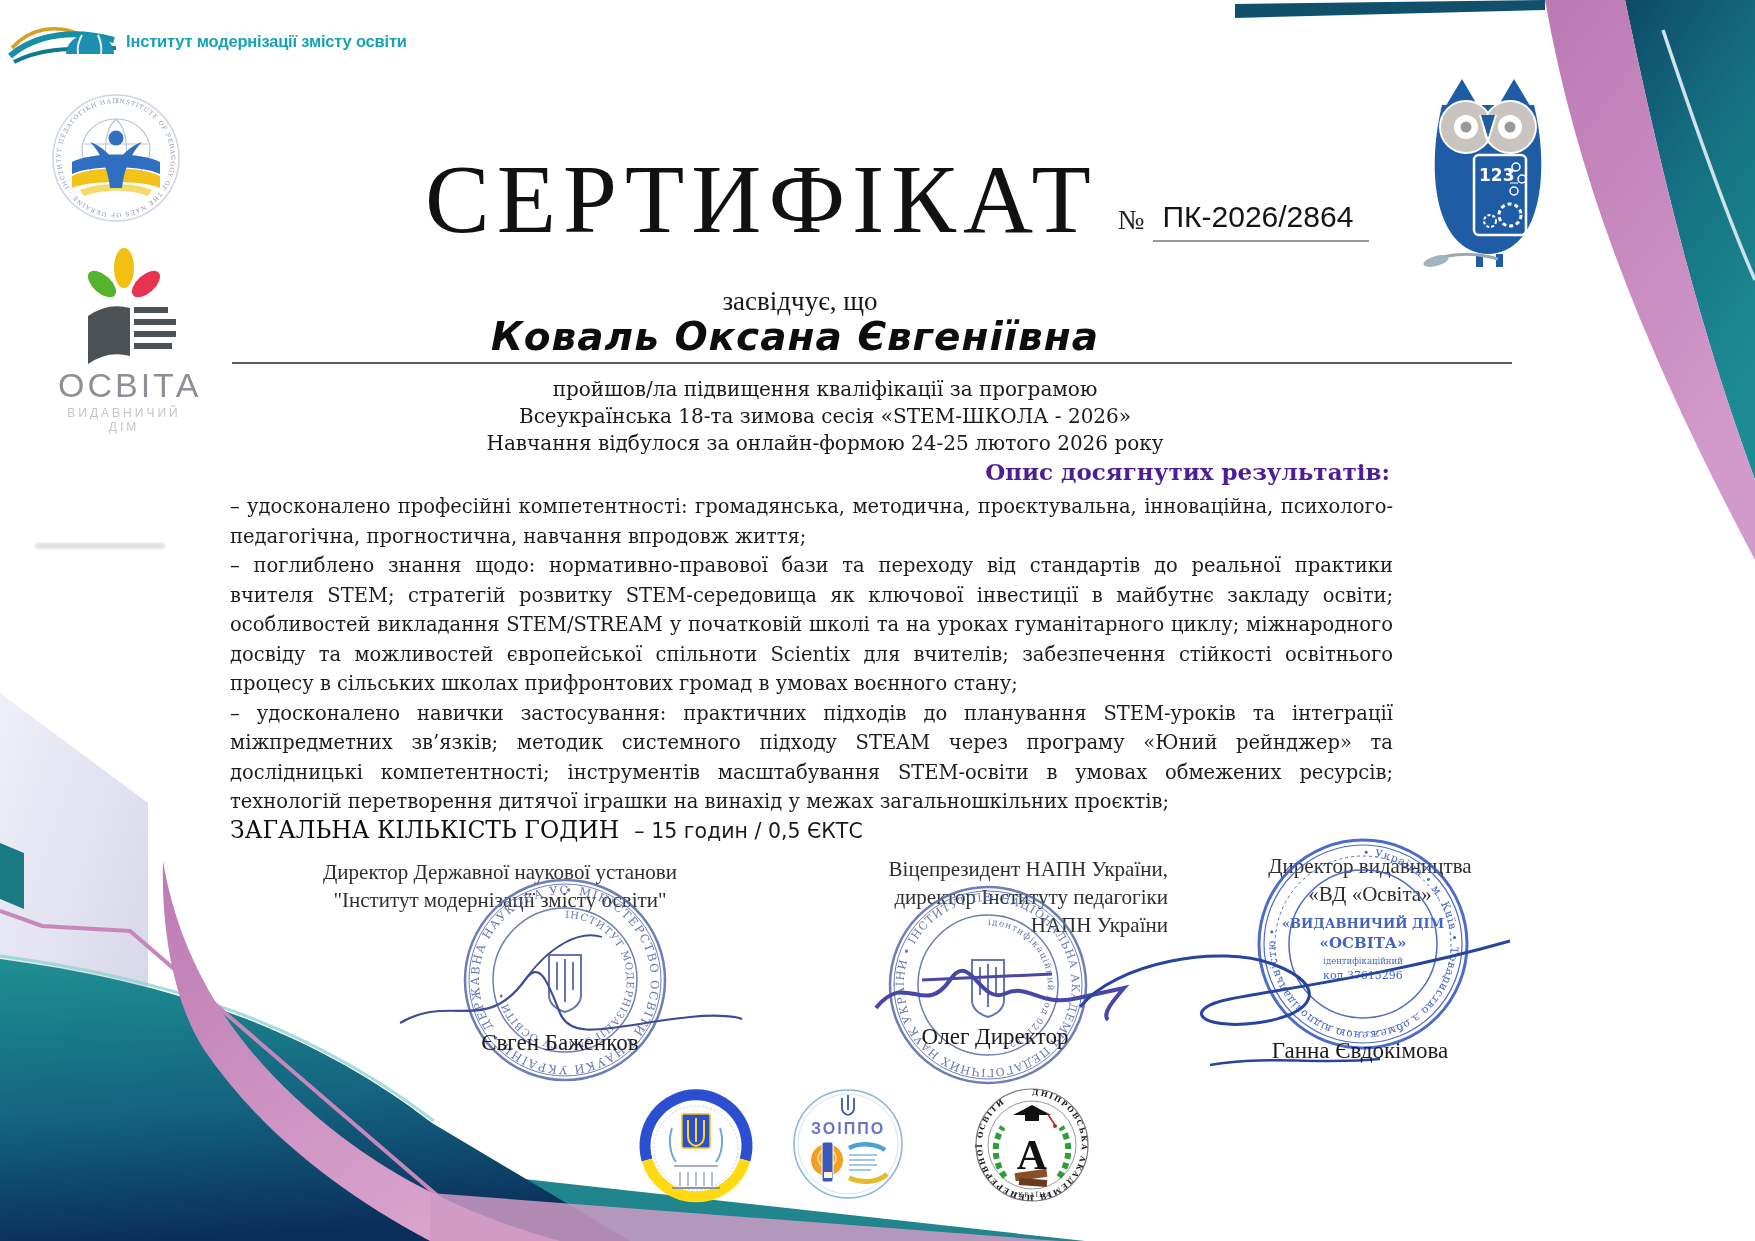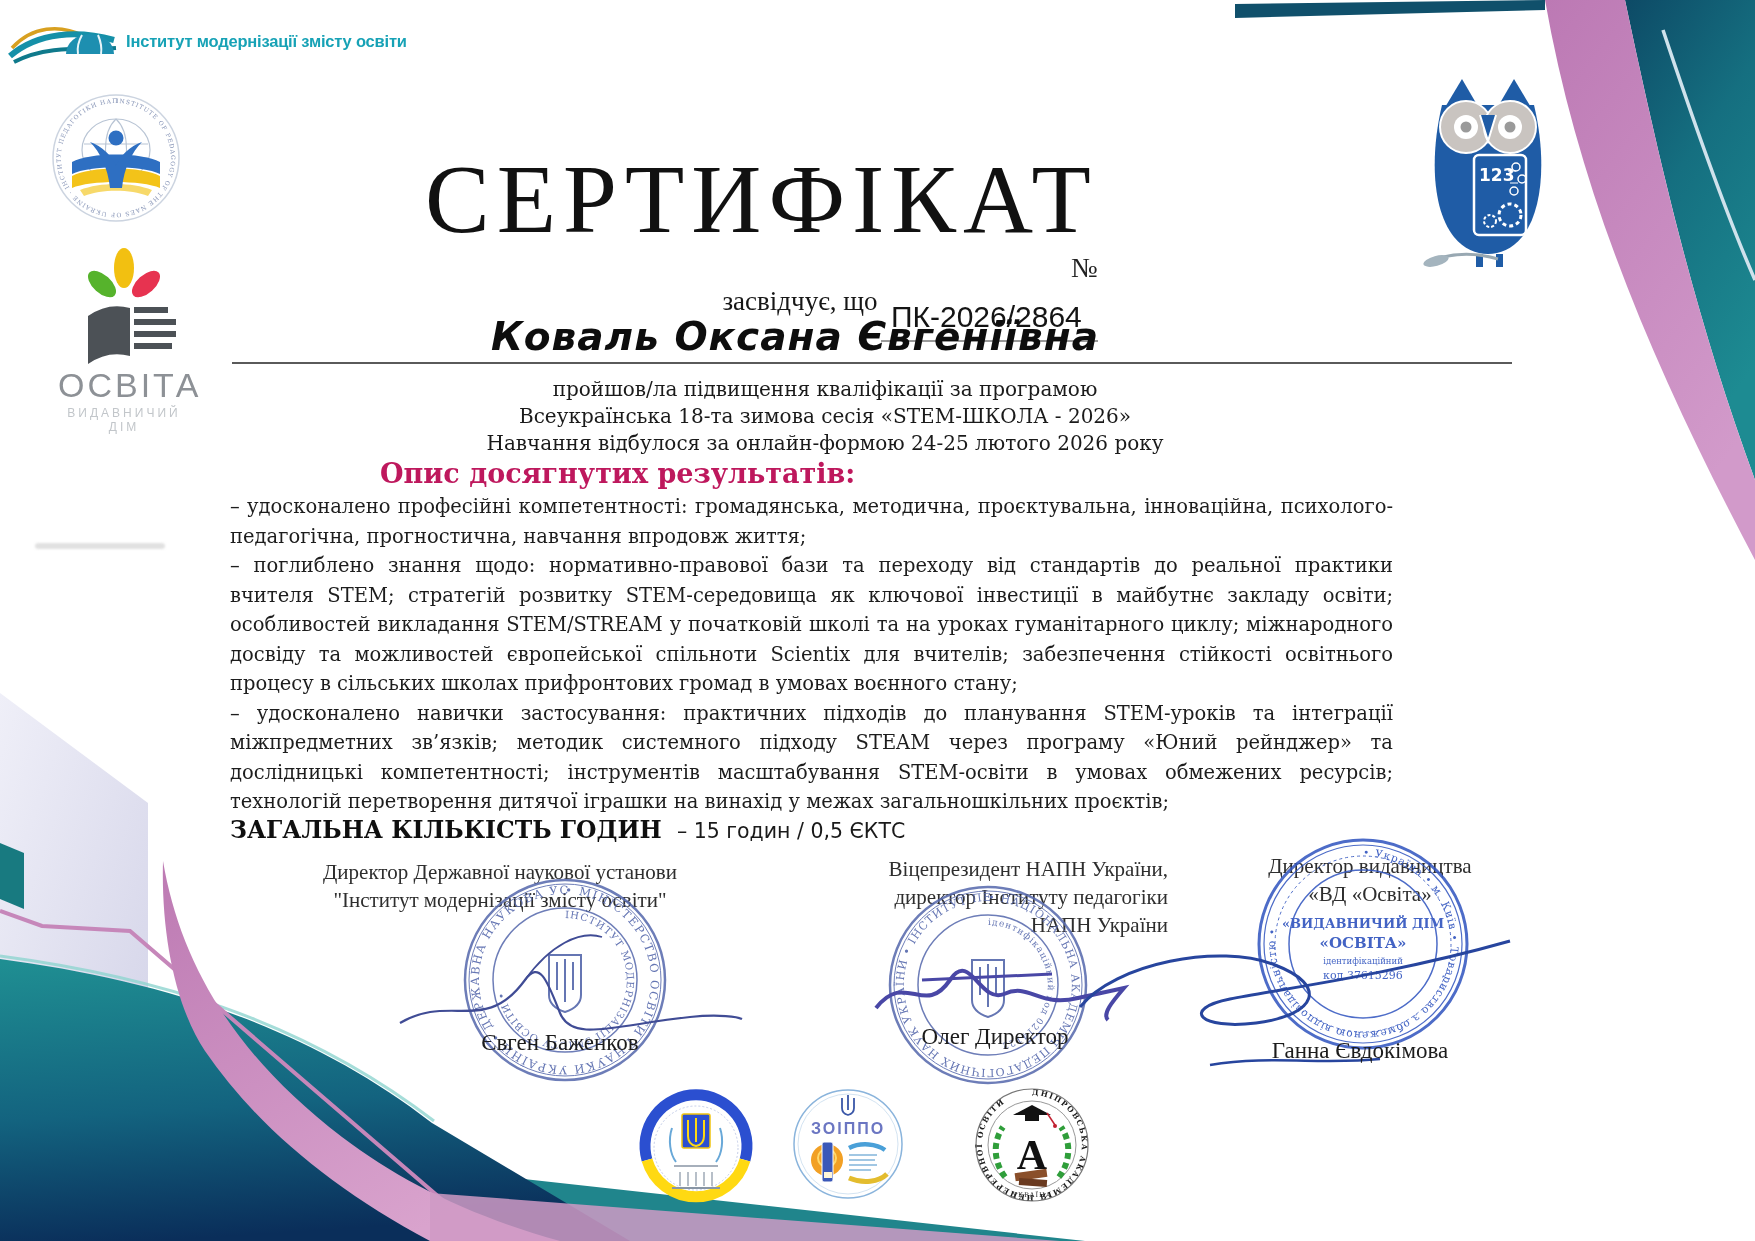--- a/index.html
+++ b/index.html
@@ -6,46 +6,46 @@
   .page{position:relative;width:1755px;height:1241px;background:#fff;overflow:hidden;
         font-family:"DejaVu Serif",serif;color:#1d1d1d;}
   .abs{position:absolute;}
   svg{display:block;}
 
   
   .header-lines{left:360px;top:22px;width:940px;text-align:center;
     font-family:"Liberation Serif",serif;font-size:23px;line-height:34px;color:#141414;}
 
   
-  .title-row{left:425px;top:148px;display:flex;align-items:flex-end;flex-direction:column;}
+  .title-row{left:425px;top:148px;display:flex;align-items:flex-end;}
   .cert-title{font-family:"Liberation Serif",serif;font-size:97px;line-height:104px;
     letter-spacing:7px;color:#111;}
   .cert-no-label{font-family:"Liberation Serif",serif;font-size:28px;color:#222;
     margin-left:20px;padding-bottom:16px;}
   .cert-no{font-family:"Liberation Sans",sans-serif;font-size:30px;color:#141414;
     border-bottom:2px solid #9a9a9a;padding:0 16px 6px 10px;margin:0 0 10px 8px;text-align:center;}
 
   .certifies{left:300px;top:286px;width:1000px;text-align:center;
     font-family:"Liberation Serif",serif;font-size:27px;color:#161616;}
   .recipient{left:230px;top:314px;width:1130px;text-align:center;
     font-family:"DejaVu Sans",sans-serif;font-weight:bold;font-style:italic;
     font-size:39px;letter-spacing:1px;color:#0d0d0d;}
   .name-underline{left:232px;top:362px;width:1280px;border-top:2px solid #5a5a5a;height:0;}
 
   .program{left:330px;top:376px;width:990px;text-align:center;
     font-size:20px;line-height:27px;color:#1a1a1a;}
 
-  .results-heading{left:380px;top:458px;width:1010px;text-align:left;
-    font-size:27px;font-weight:bold;color:#be185d;}
+  .results-heading{left:380px;top:458px;width:1010px;text-align:right;
+    font-size:23px;font-weight:bold;color:#4c1d95;}
   .results-body{left:230px;top:492px;width:1163px;font-size:19.5px;line-height:29.5px;
     text-align:justify;color:#1d1d1d;}
   .results-body p{margin:0;}
 
   .total-line{left:230px;top:816px;}
-  .total-label{font-size:23.5px;font-weight:bold;color:#0f0f0f;}
+  .total-label{font-size:23.5px;font-weight:normal;color:#0f0f0f;}
   .total-value{font-family:"DejaVu Sans",sans-serif;font-size:20.5px;color:#1a1a1a;margin-left:10px;}
 
   .sig-title{font-family:"Liberation Serif",serif;font-size:21px;line-height:28px;color:#2e2e2e;}
   .sig-name{font-family:"Liberation Serif",serif;font-size:23px;color:#1c1c1c;z-index:6;}
   .sig1-title{left:310px;top:858px;width:380px;text-align:center;}
   .sig2-title{left:838px;top:855px;width:330px;text-align:right;}
   .sig3-title{left:1205px;top:852px;width:330px;text-align:center;}
   .sig1-name{left:400px;top:1030px;width:320px;text-align:center;}
   .sig2-name{left:855px;top:1024px;width:280px;text-align:center;}
   .sig3-name{left:1200px;top:1038px;width:320px;text-align:center;}

